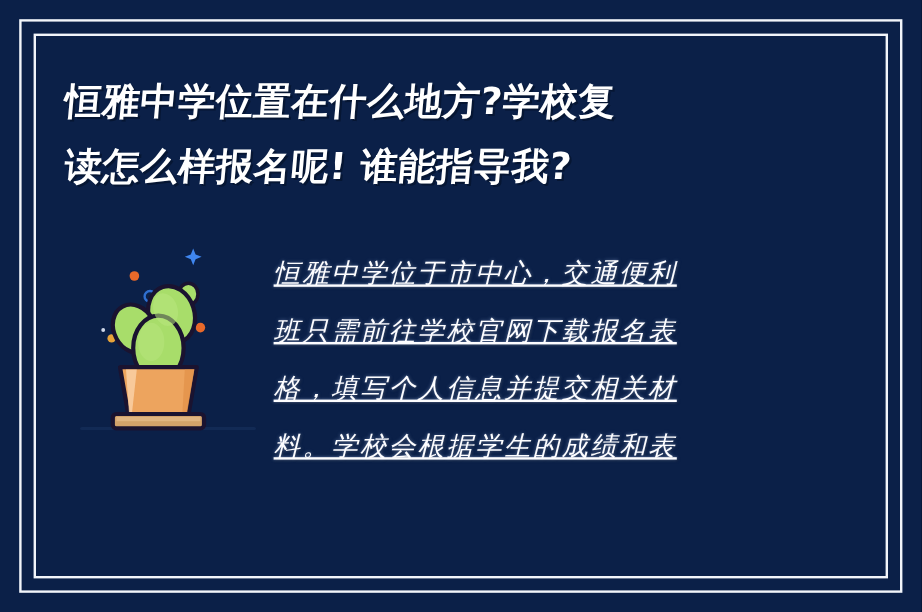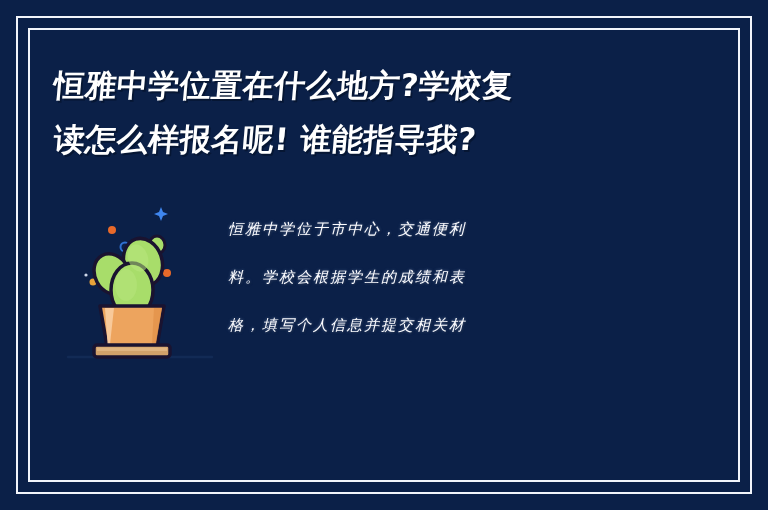--- a/index.html
+++ b/index.html
@@ -71,28 +71,29 @@
 
   
   .body-block {
     position: absolute;
     left: 228px;
     top: 205px;
     width: 420px;
   }
   .body-line {
     color: #fdfdff;
-    font-size: 15px;
+    font-size: 22px;
     line-height: 48px;
     letter-spacing: 2px;
     font-family: "DejaVu Serif", "Liberation Serif", serif;
     font-style: italic;
     white-space: nowrap;
     text-shadow: 0 0 3px rgba(180, 205, 255, 0.55),
                  1px 1px 2px rgba(5, 16, 38, 0.8);
+    text-decoration: underline;
   }
 </style>
 </head>
 <body>
 
 <div class="page">
 
   <div class="frame-outer"></div>
   <div class="frame-inner"></div>
 
@@ -137,17 +138,18 @@
 
       <path d="M94 118 L102 118 L96 154 L92 154 Z" fill="#e2924a" opacity="0.75"></path>
 
       <rect x="34" y="155" width="76" height="12" rx="3" fill="#d2a26a" stroke="#1a1330" stroke-width="3.5"></rect>
       <rect x="37" y="157.5" width="70" height="3.5" fill="#e6bd8c" opacity="0.7"></rect>
     </svg>
   </div>
 
   <div class="body-block">
     <div class="body-line">恒雅中学位于市中心，交通便利</div>
+    <div class="body-line">班只需前往学校官网下载报名表</div>
+    <div class="body-line">格，填写个人信息并提交相关材</div>
     <div class="body-line">料。学校会根据学生的成绩和表</div>
-    <div class="body-line">格，填写个人信息并提交相关材</div>
   </div>
 
 </div>
 
 </body></html>

